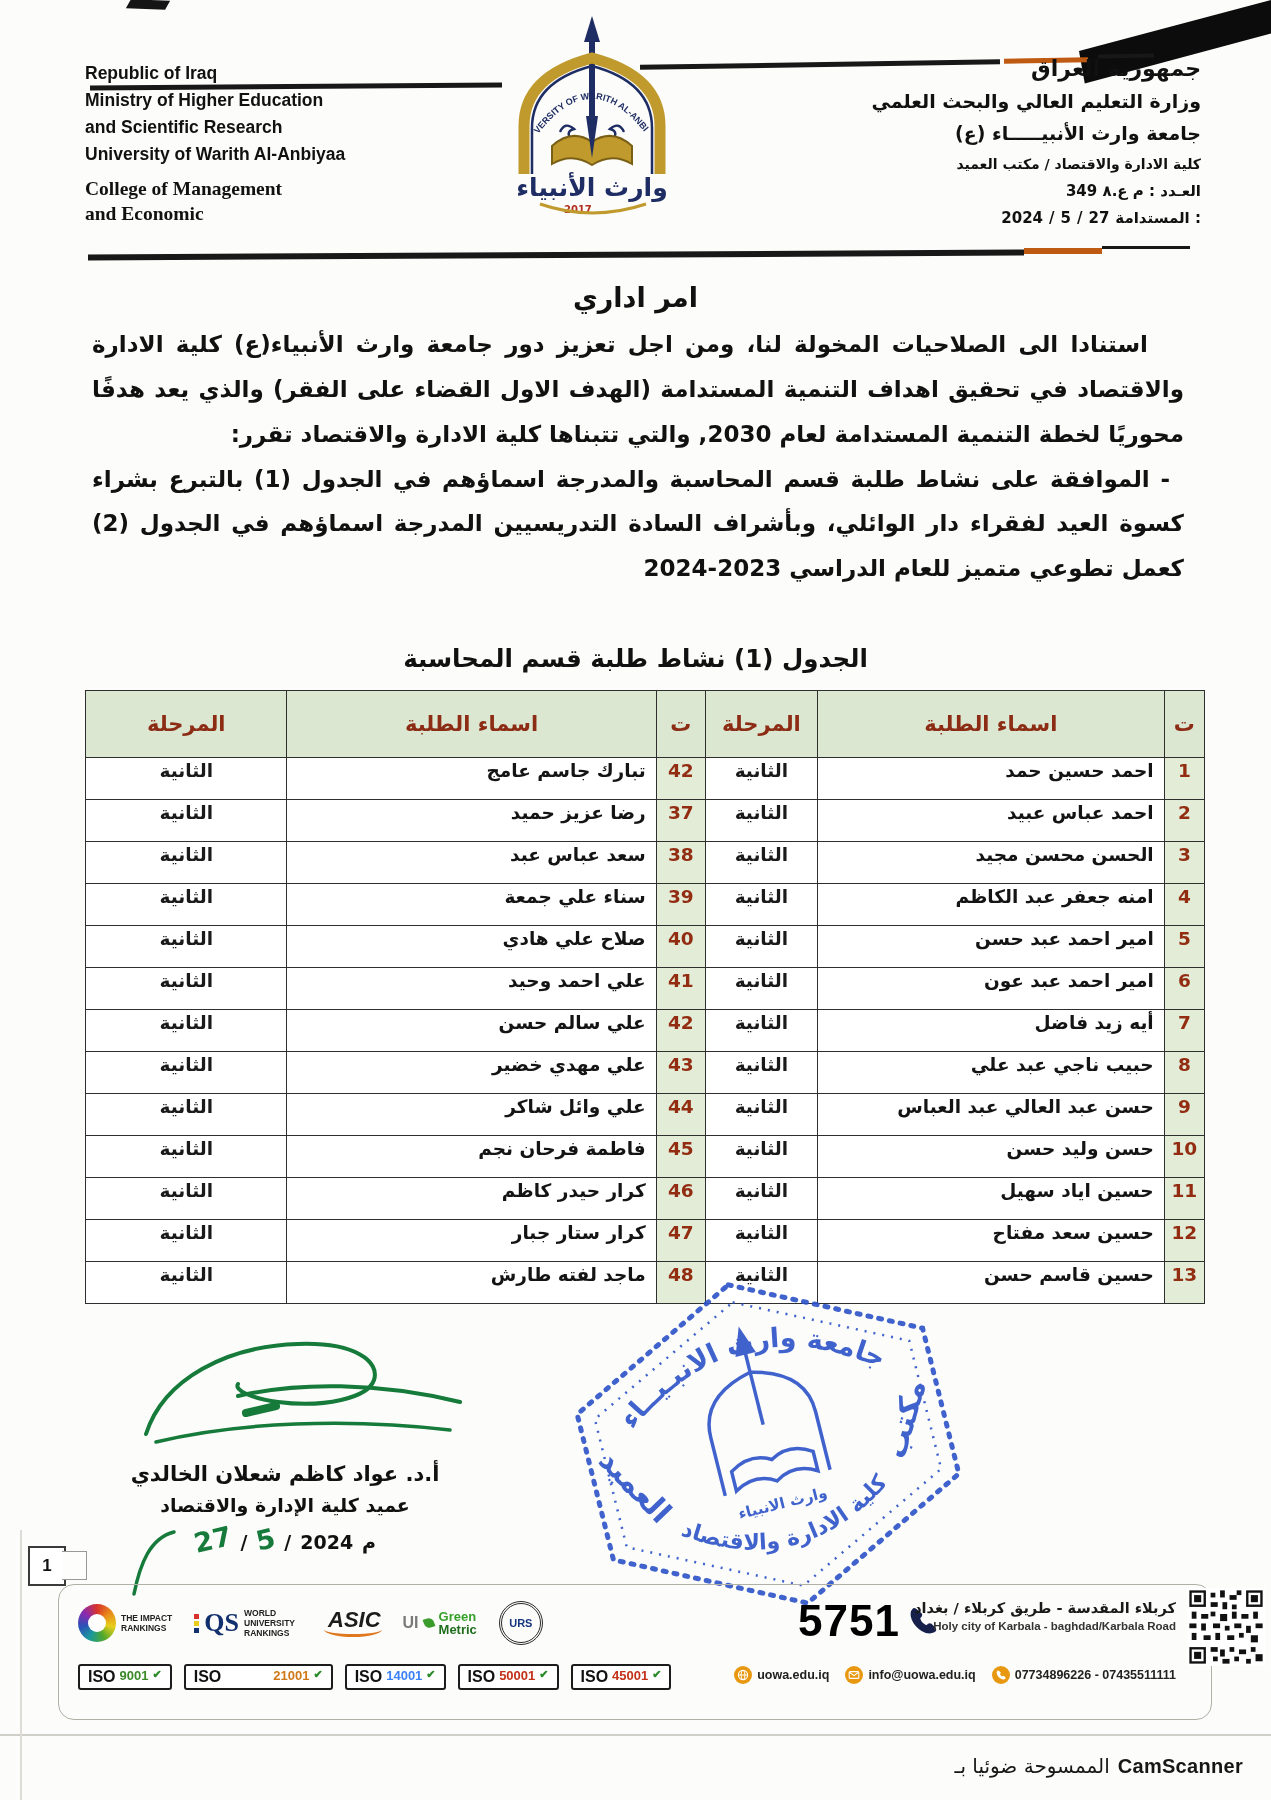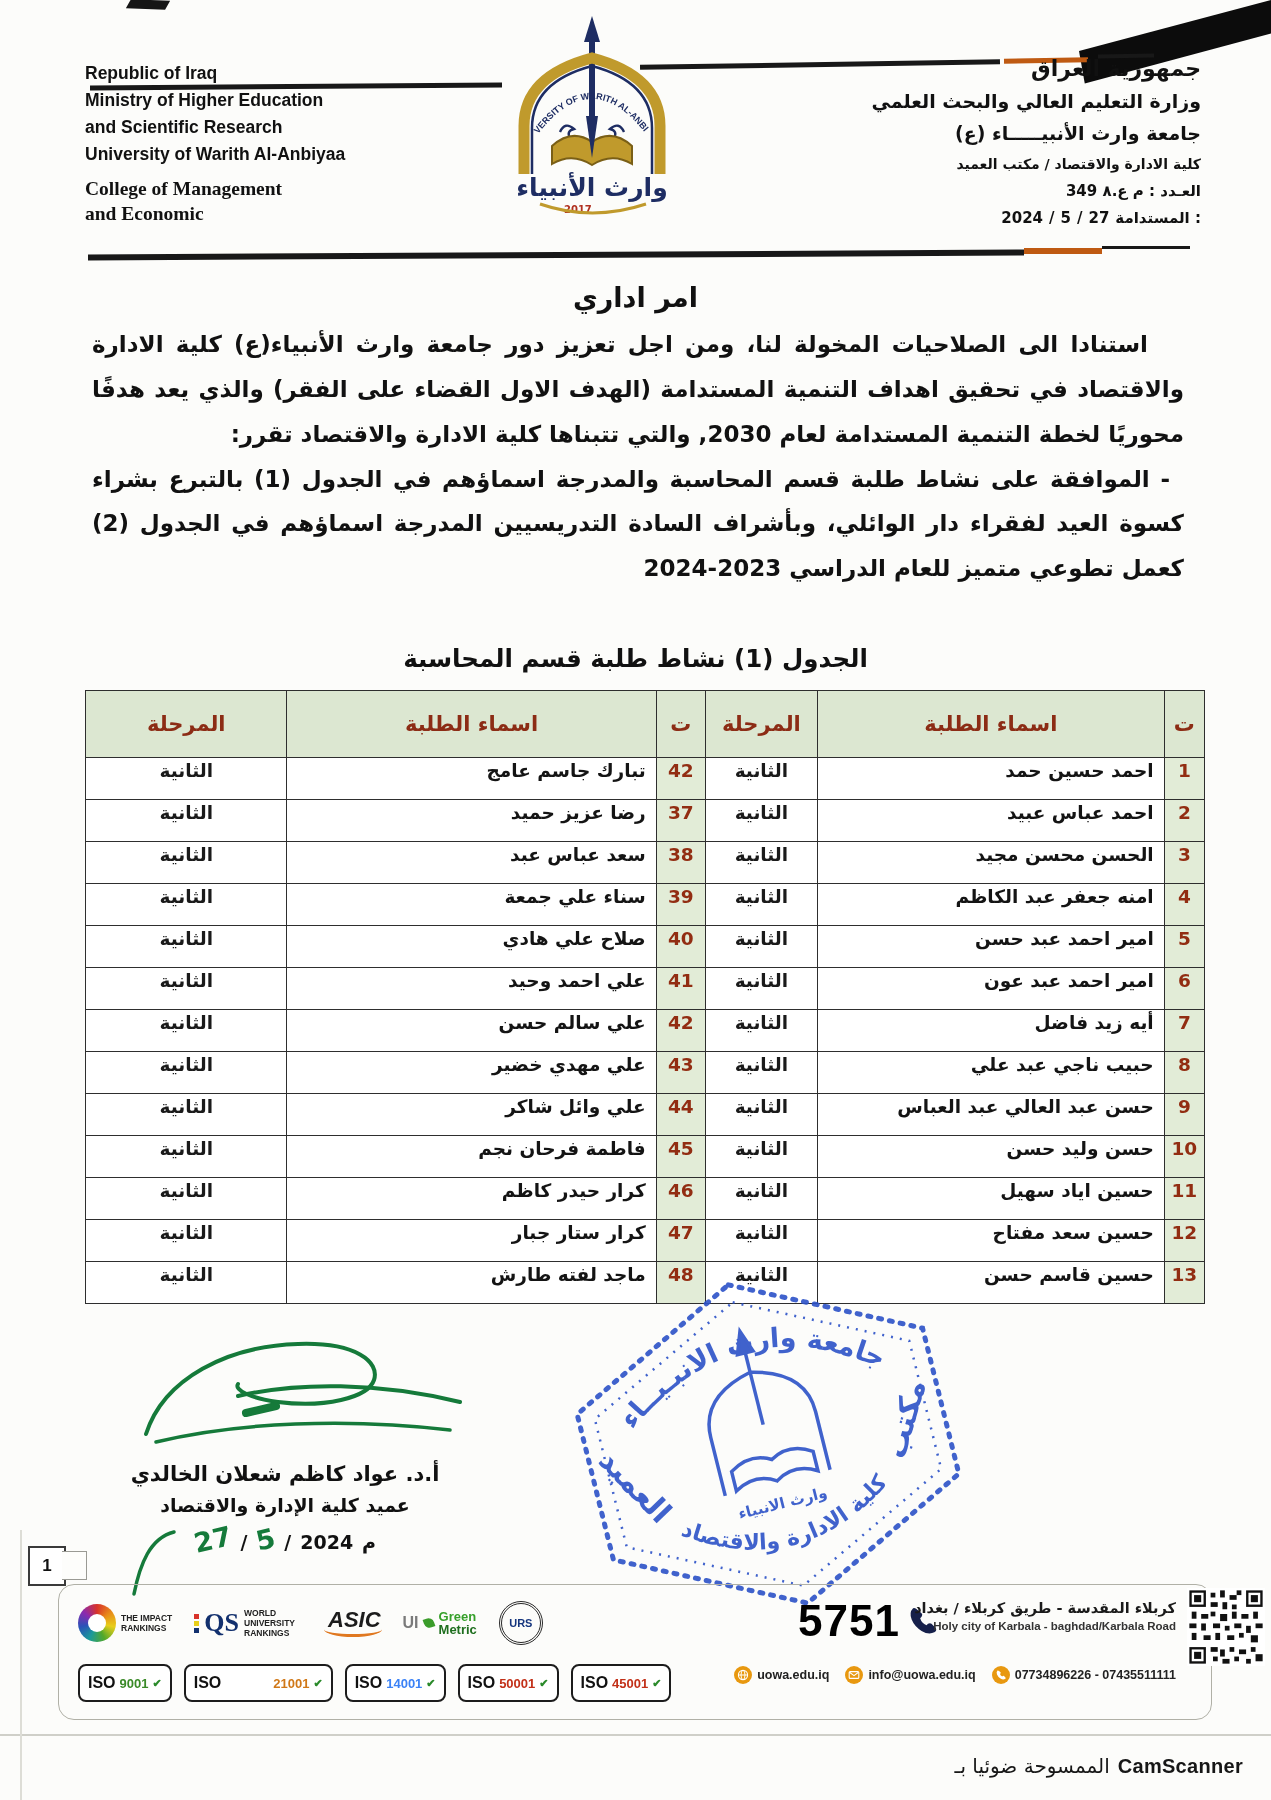--- a/index.html
+++ b/index.html
@@ -87,22 +87,22 @@
   .asic::after{content:"";position:absolute;left:-4px;bottom:2px;width:58px;height:12px;
      border-bottom:3px solid #e07820;border-radius:50%;}
   .gm-ui{font-family:"Liberation Sans",sans-serif;font-weight:bold;font-size:16px;color:#7a7a7a;}
   .gm-stack{font-family:"Liberation Sans",sans-serif;font-weight:bold;font-size:13px;line-height:13px;}
   .gm-green{color:#36a02a;} .gm-metric{color:#1e6e1e;}
   .gm-leaf{width:10px;height:10px;background:#3a9c2a;border-radius:0 60% 0 60%;transform:rotate(-20deg);}
   .urs-circle{width:38px;height:38px;border:3px double #2a2a2a;border-radius:50%;display:flex;
      align-items:center;justify-content:center;font-family:"Liberation Sans",sans-serif;
      font-weight:bold;font-size:11px;color:#15357e;}
   .iso-row{left:78px;top:1664px;display:flex;gap:12px;align-items:center;}
-  .iso-badge{display:flex;align-items:center;gap:4px;border:2.2px solid #1c1c1c;border-radius:8px;
-     padding:8px 8px;background:#fff;font-family:"Liberation Sans",sans-serif;font-weight:bold;}
+  .iso-badge{display:flex;align-items:flex-start;gap:4px;border:2.2px solid #1c1c1c;border-radius:3px;
+     padding:2px 8px;background:#fff;font-family:"Liberation Sans",sans-serif;font-weight:bold;}
   .iso-badge .iso{font-size:16px;color:#111;}
   .iso-badge .num{font-size:13px;}
   .iso-badge .chk{font-size:11px;color:#2a8a2a;}
 
   .hotline{left:798px;top:1596px;display:flex;align-items:center;gap:6px;}
   .hotline .num{font-family:"Liberation Sans",sans-serif;font-weight:bold;font-size:44px;color:#000000;letter-spacing:1px;}
   .addr{right:95px;top:1600px;width:320px;text-align:right;}
   .addr .ar{direction:rtl;font-size:14.5px;font-weight:bold;color:#1a1a1a;}
   .addr .en{font-family:"Liberation Sans",sans-serif;font-size:11.5px;font-weight:bold;color:#333;margin-top:4px;}
   .contacts{right:95px;top:1666px;display:flex;direction:ltr;gap:16px;align-items:center;

